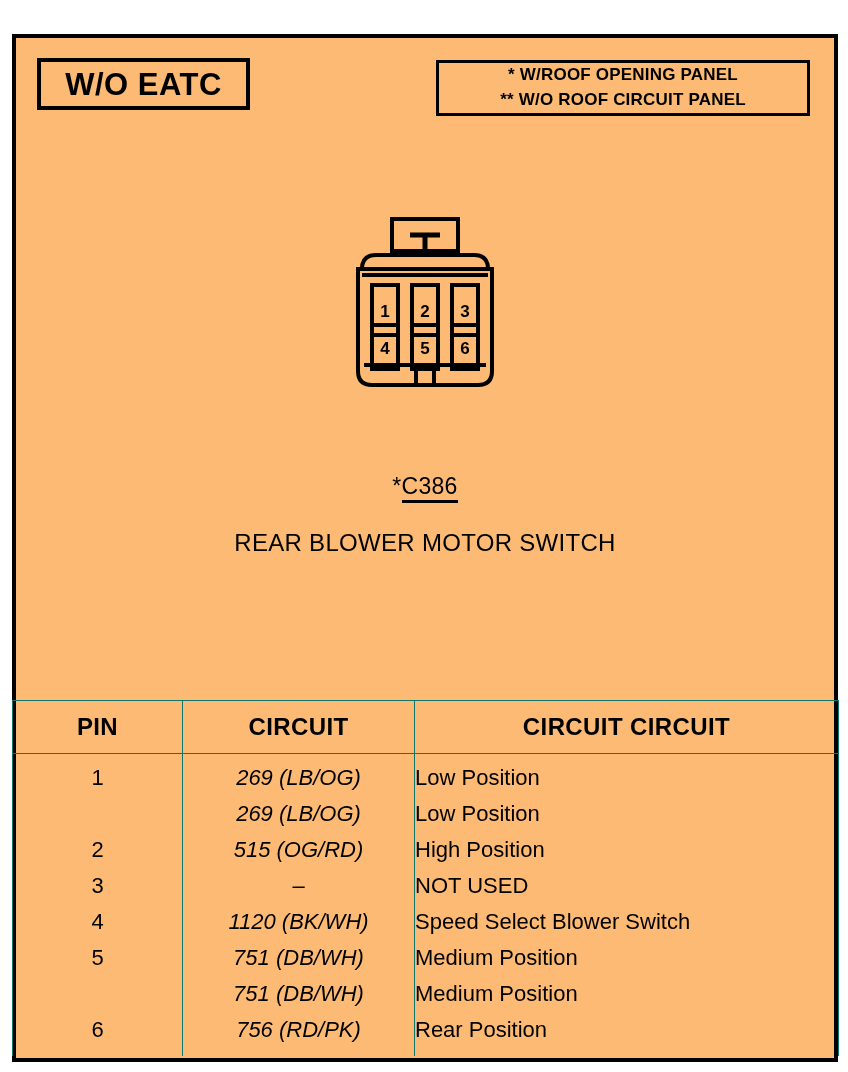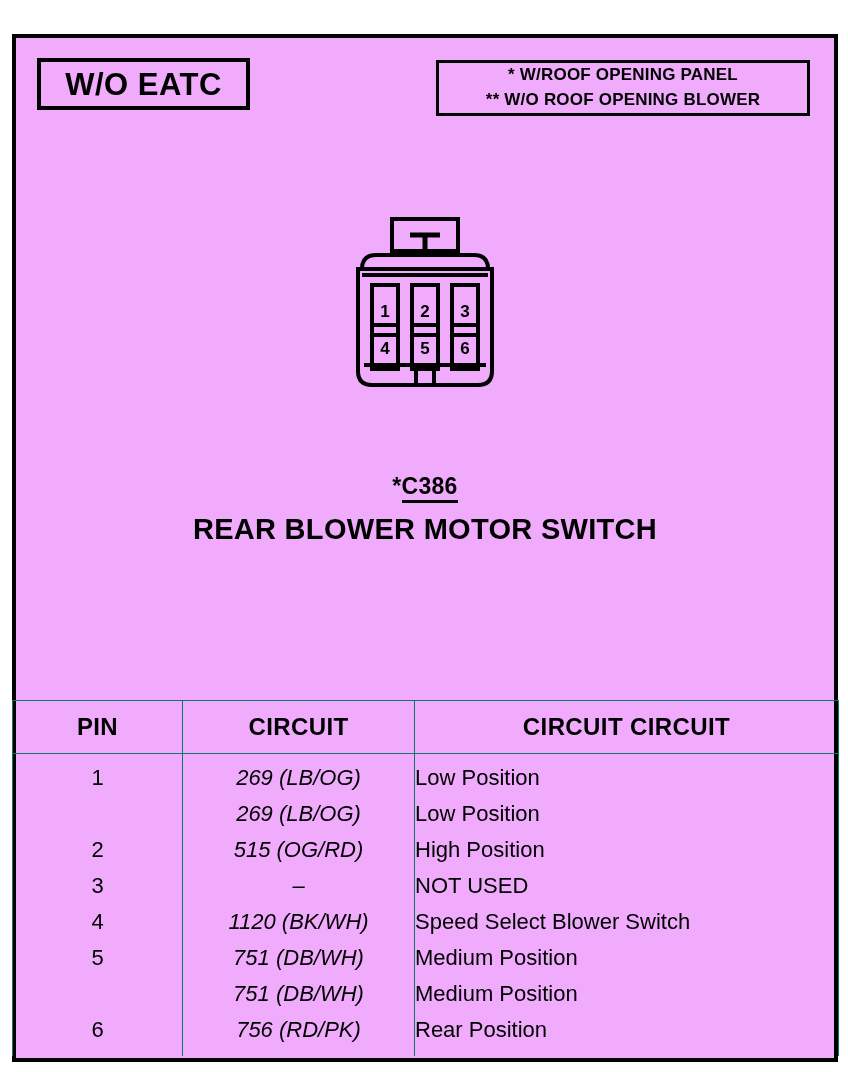--- a/index.html
+++ b/index.html
@@ -18,21 +18,21 @@
 
   
   #page {
     position: absolute;
     left: 12px;
     top: 34px;
     width: 826px;
     height: 1028px;
     border: 4px solid #000;
     box-sizing: border-box;
-    background: #f0abfc;
+    background: #fdba74;
   }
 
   
   #title-box {
     position: absolute;
     left: 21px;
     top: 20px;
     width: 213px;
     height: 52px;
     border: 4px solid #000;
@@ -82,28 +82,28 @@
   
   #caption {
     position: absolute;
     left: 0;
     top: 432px;
     width: 100%;
     text-align: center;
   }
   #caption .c-line {
     font-size: 23px;
-    font-weight: bold;
+    font-weight: normal;
     line-height: 1.42;
     letter-spacing: 0.3px;
     white-space: nowrap;
   }
   #caption .c-line.big {
-    font-size: 29px;
-    margin-top: 6px;
+    font-size: 24px;
+    margin-top: 23px;
   }
   .underlined {
     border-bottom: 3px solid #000;
     padding-bottom: 1px;
   }
 
   
   #pin-table {
     position: absolute;
     left: -4px;
@@ -146,21 +146,21 @@
 <body>
 
 <div id="page">
 
   <div id="title-box">
     <span class="txt">W/O EATC</span>
   </div>
 
   <div id="legend-box">
     <span class="lg">*  W/ROOF OPENING PANEL</span>
-    <span class="lg">** W/O ROOF OPENING BLOWER</span>
+    <span class="lg">** W/O ROOF CIRCUIT PANEL</span>
   </div>
 
   <div id="connector-wrap">
     <svg width="170" height="190" viewBox="0 0 170 190">
       <g fill="none" stroke="#000" stroke-width="4">
 
         <rect x="52" y="6" width="66" height="32"></rect>
 
         <line x1="85" y1="22" x2="85" y2="40" stroke-width="5"></line>
         <line x1="70" y1="22" x2="100" y2="22" stroke-width="5"></line>

